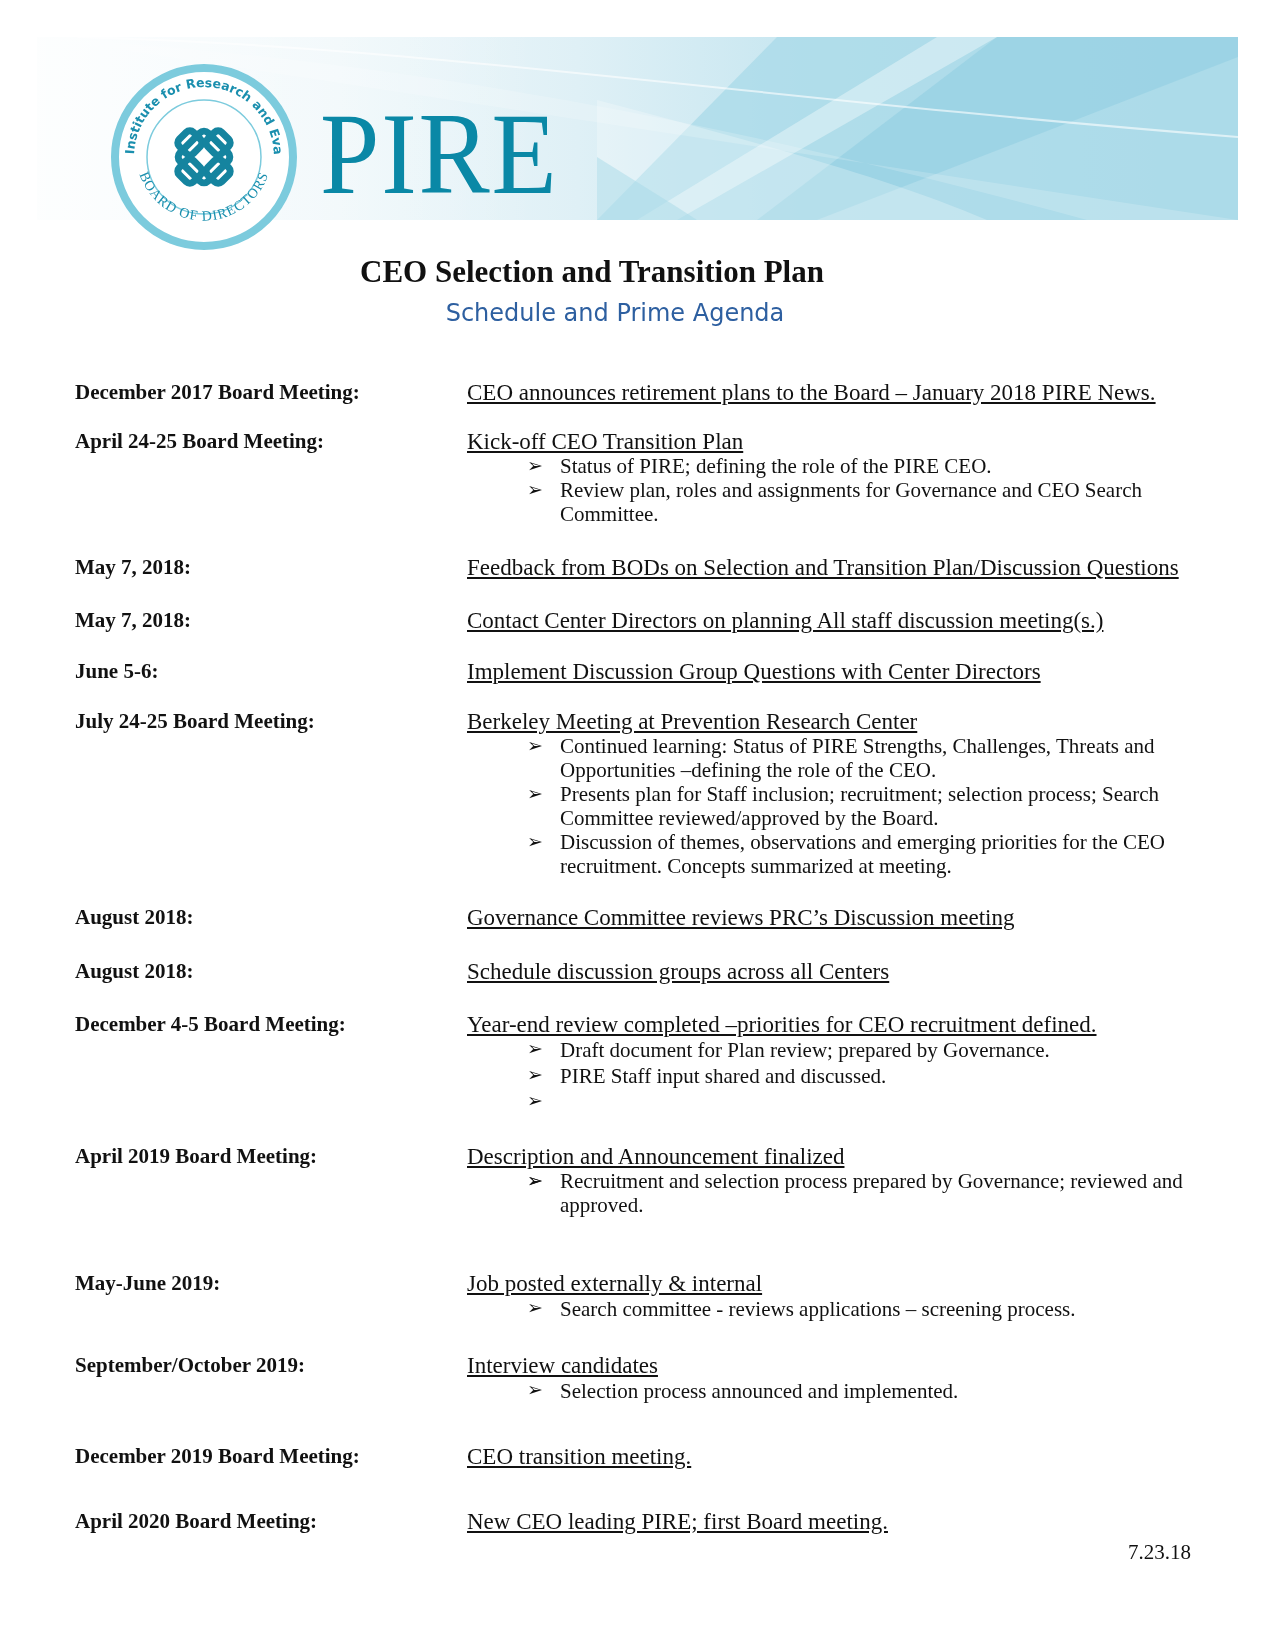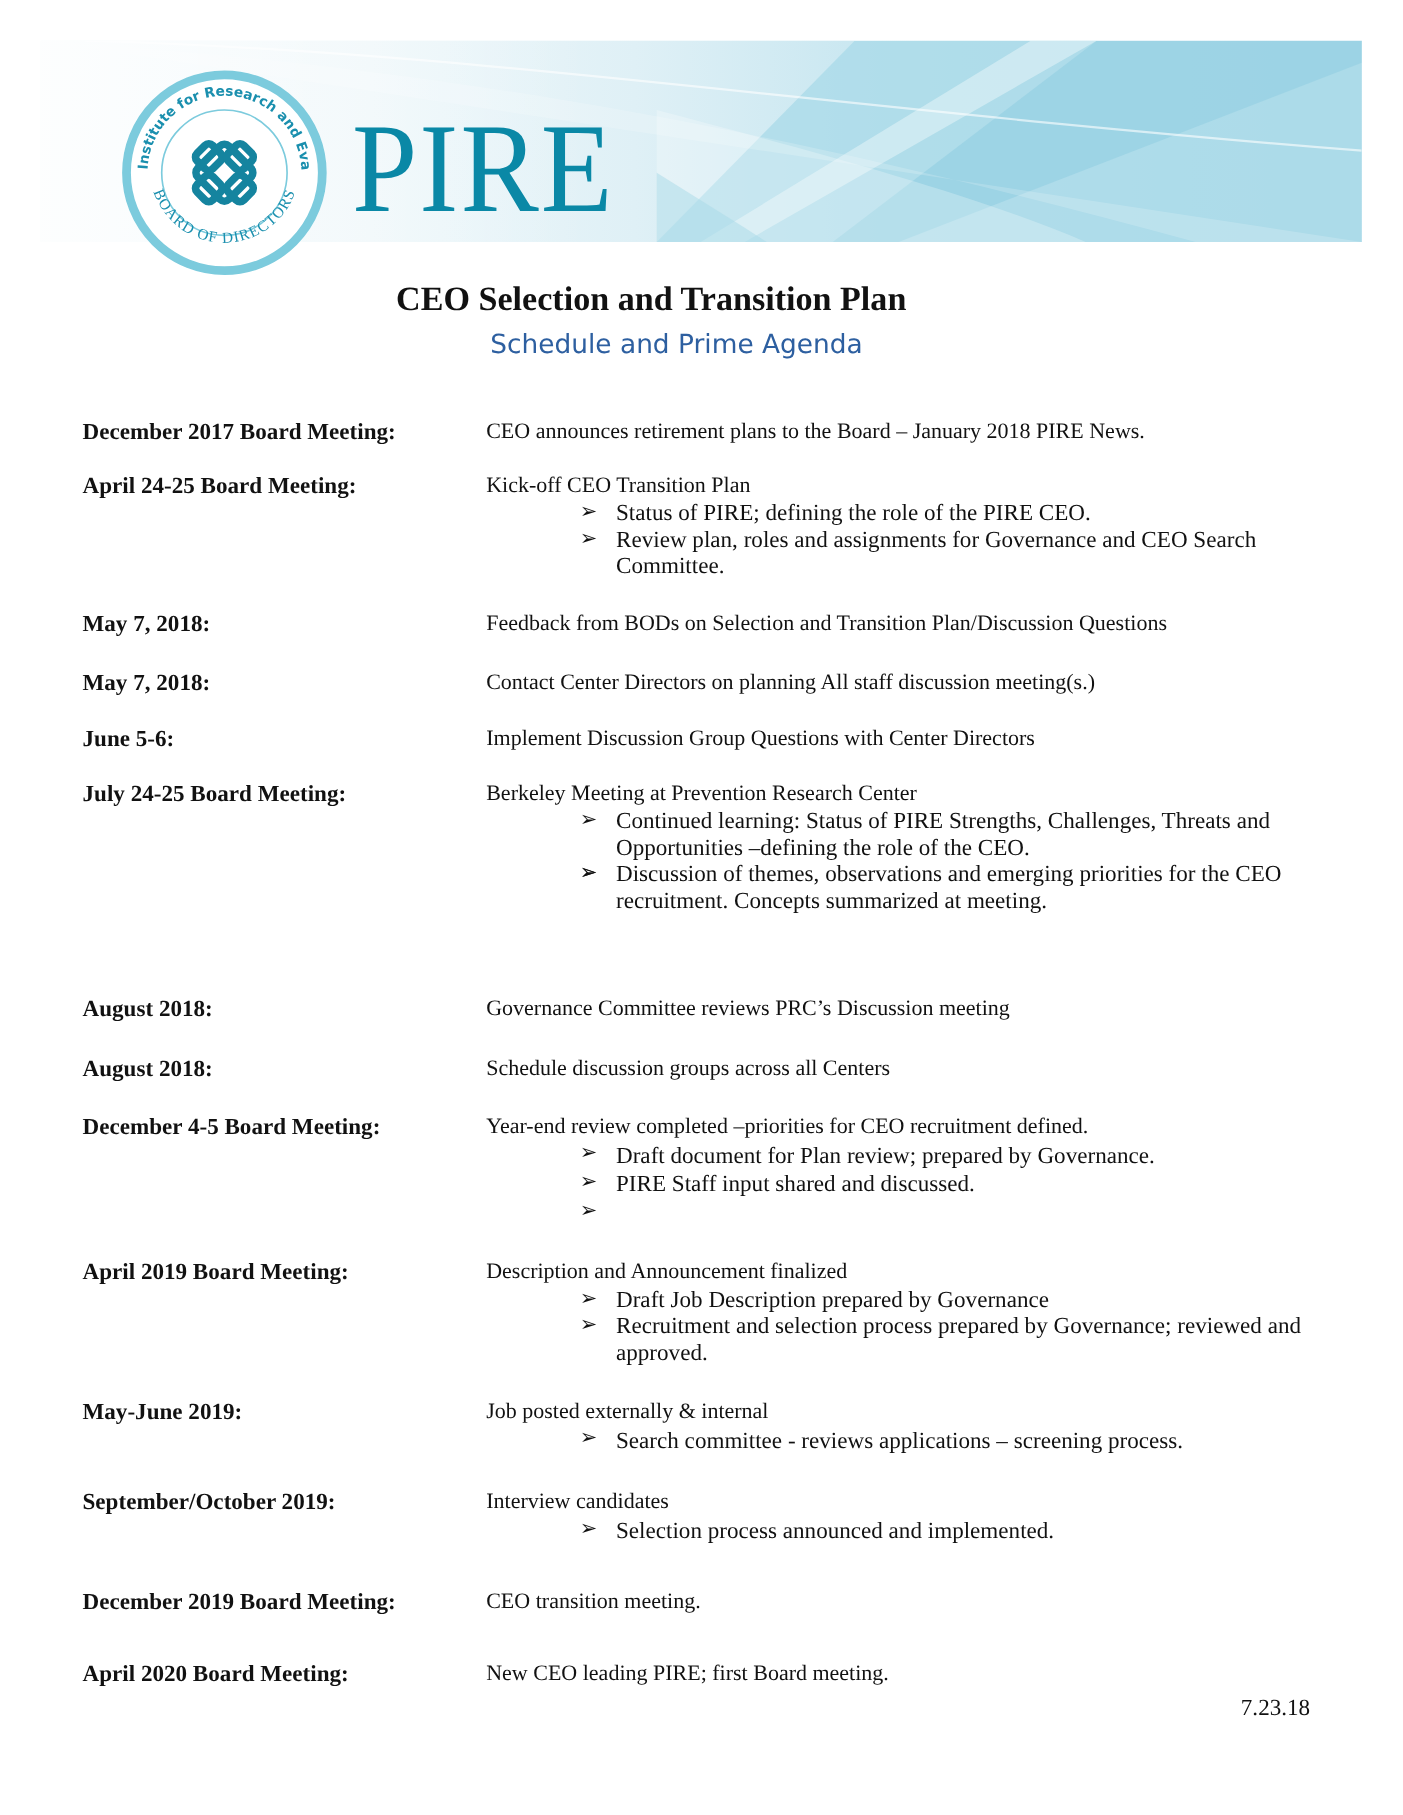--- a/index.html
+++ b/index.html
@@ -16,21 +16,21 @@
            transform: scaleX(0.92); transform-origin: left top; }
 
   .title { position: absolute; left: 0; width: 1184px; top: 254px; text-align: center;
            font-weight: bold; font-size: 31px; line-height: 36px; color: #111; }
   .subtitle { position: absolute; left: 0; width: 1230px; top: 298px; text-align: center;
               font-size: 24px; line-height: 30px; color: #2d5fa0;
               font-family: "DejaVu Sans", "Liberation Sans", sans-serif; font-weight: normal; letter-spacing: 0px; }
 
   .row { position: absolute; left: 0; width: 1275px; }
   .row .label { position: absolute; left: 75px; top: 0; font-weight: bold; font-size: 21px; line-height: 25px; white-space: nowrap; text-align: right; }
-  .row .desc { position: absolute; left: 442px; top: 0; font-size: 20px; line-height: 25px; white-space: nowrap; }
+  .row .desc { position: absolute; left: 467px; top: 0; font-size: 23px; line-height: 25px; white-space: nowrap; text-decoration: underline; }
   .row ul { position: absolute; left: 527px; top: 25px; margin: 0; padding: 0; list-style: none; width: 670px; }
   .row li { position: relative; padding-left: 33px; font-size: 21px; line-height: 24px; }
   .row li .arrow { position: absolute; left: 0; top: 0; font-size: 19px; line-height: 24px; }
 
   .footer-date { position: absolute; right: 84px; top: 1540px; font-size: 21px; line-height: 25px; }
 </style>
 </head>
 <body>
 
 <div class="banner">
@@ -109,21 +109,21 @@
 <div class="row" style="top:659px">
   <div class="label">June 5-6:</div>
   <div class="desc">Implement Discussion Group Questions with Center Directors</div>
 </div>
 
 <div class="row" style="top:709px">
   <div class="label">July 24-25 Board Meeting:</div>
   <div class="desc">Berkeley Meeting at Prevention Research Center</div>
   <ul>
     <li><span class="arrow">➢</span><span>Continued learning: Status of PIRE Strengths, Challenges, Threats and Opportunities –defining the role of the CEO.</span></li>
-    <li><span class="arrow">➢</span></li>
+    <li><span class="arrow">➢</span><span>Presents plan for Staff inclusion; recruitment; selection process; Search Committee reviewed/approved by the Board.</span></li>
     <li><span class="arrow">➢</span><span>Discussion of themes, observations and emerging priorities for the CEO recruitment. Concepts summarized at meeting.</span></li>
   </ul>
 </div>
 
 <div class="row" style="top:905px">
   <div class="label">August 2018:</div>
   <div class="desc">Governance Committee reviews PRC’s Discussion meeting</div>
 </div>
 
 <div class="row" style="top:959px">
@@ -138,21 +138,21 @@
     <li style="line-height:26px"><span class="arrow">➢</span><span>Draft document for Plan review; prepared by Governance.</span></li>
     <li style="line-height:26px"><span class="arrow">➢</span><span>PIRE Staff input shared and discussed.</span></li>
     <li style="line-height:26px"><span class="arrow">➢</span></li>
   </ul>
 </div>
 
 <div class="row" style="top:1144px">
   <div class="label">April 2019 Board Meeting:</div>
   <div class="desc">Description and Announcement finalized</div>
   <ul>
-    <li><span class="arrow">➢</span><span>Draft Job Description prepared by Governance</span></li>
+    <li><span class="arrow">➢</span></li>
     <li><span class="arrow">➢</span><span>Recruitment and selection process prepared by Governance; reviewed and approved.</span></li>
   </ul>
 </div>
 
 <div class="row" style="top:1271px">
   <div class="label">May-June 2019:</div>
   <div class="desc">Job posted externally &amp; internal</div>
   <ul>
     <li style="line-height:27px"><span class="arrow">➢</span><span>Search committee - reviews applications – screening process.</span></li>
   </ul>

